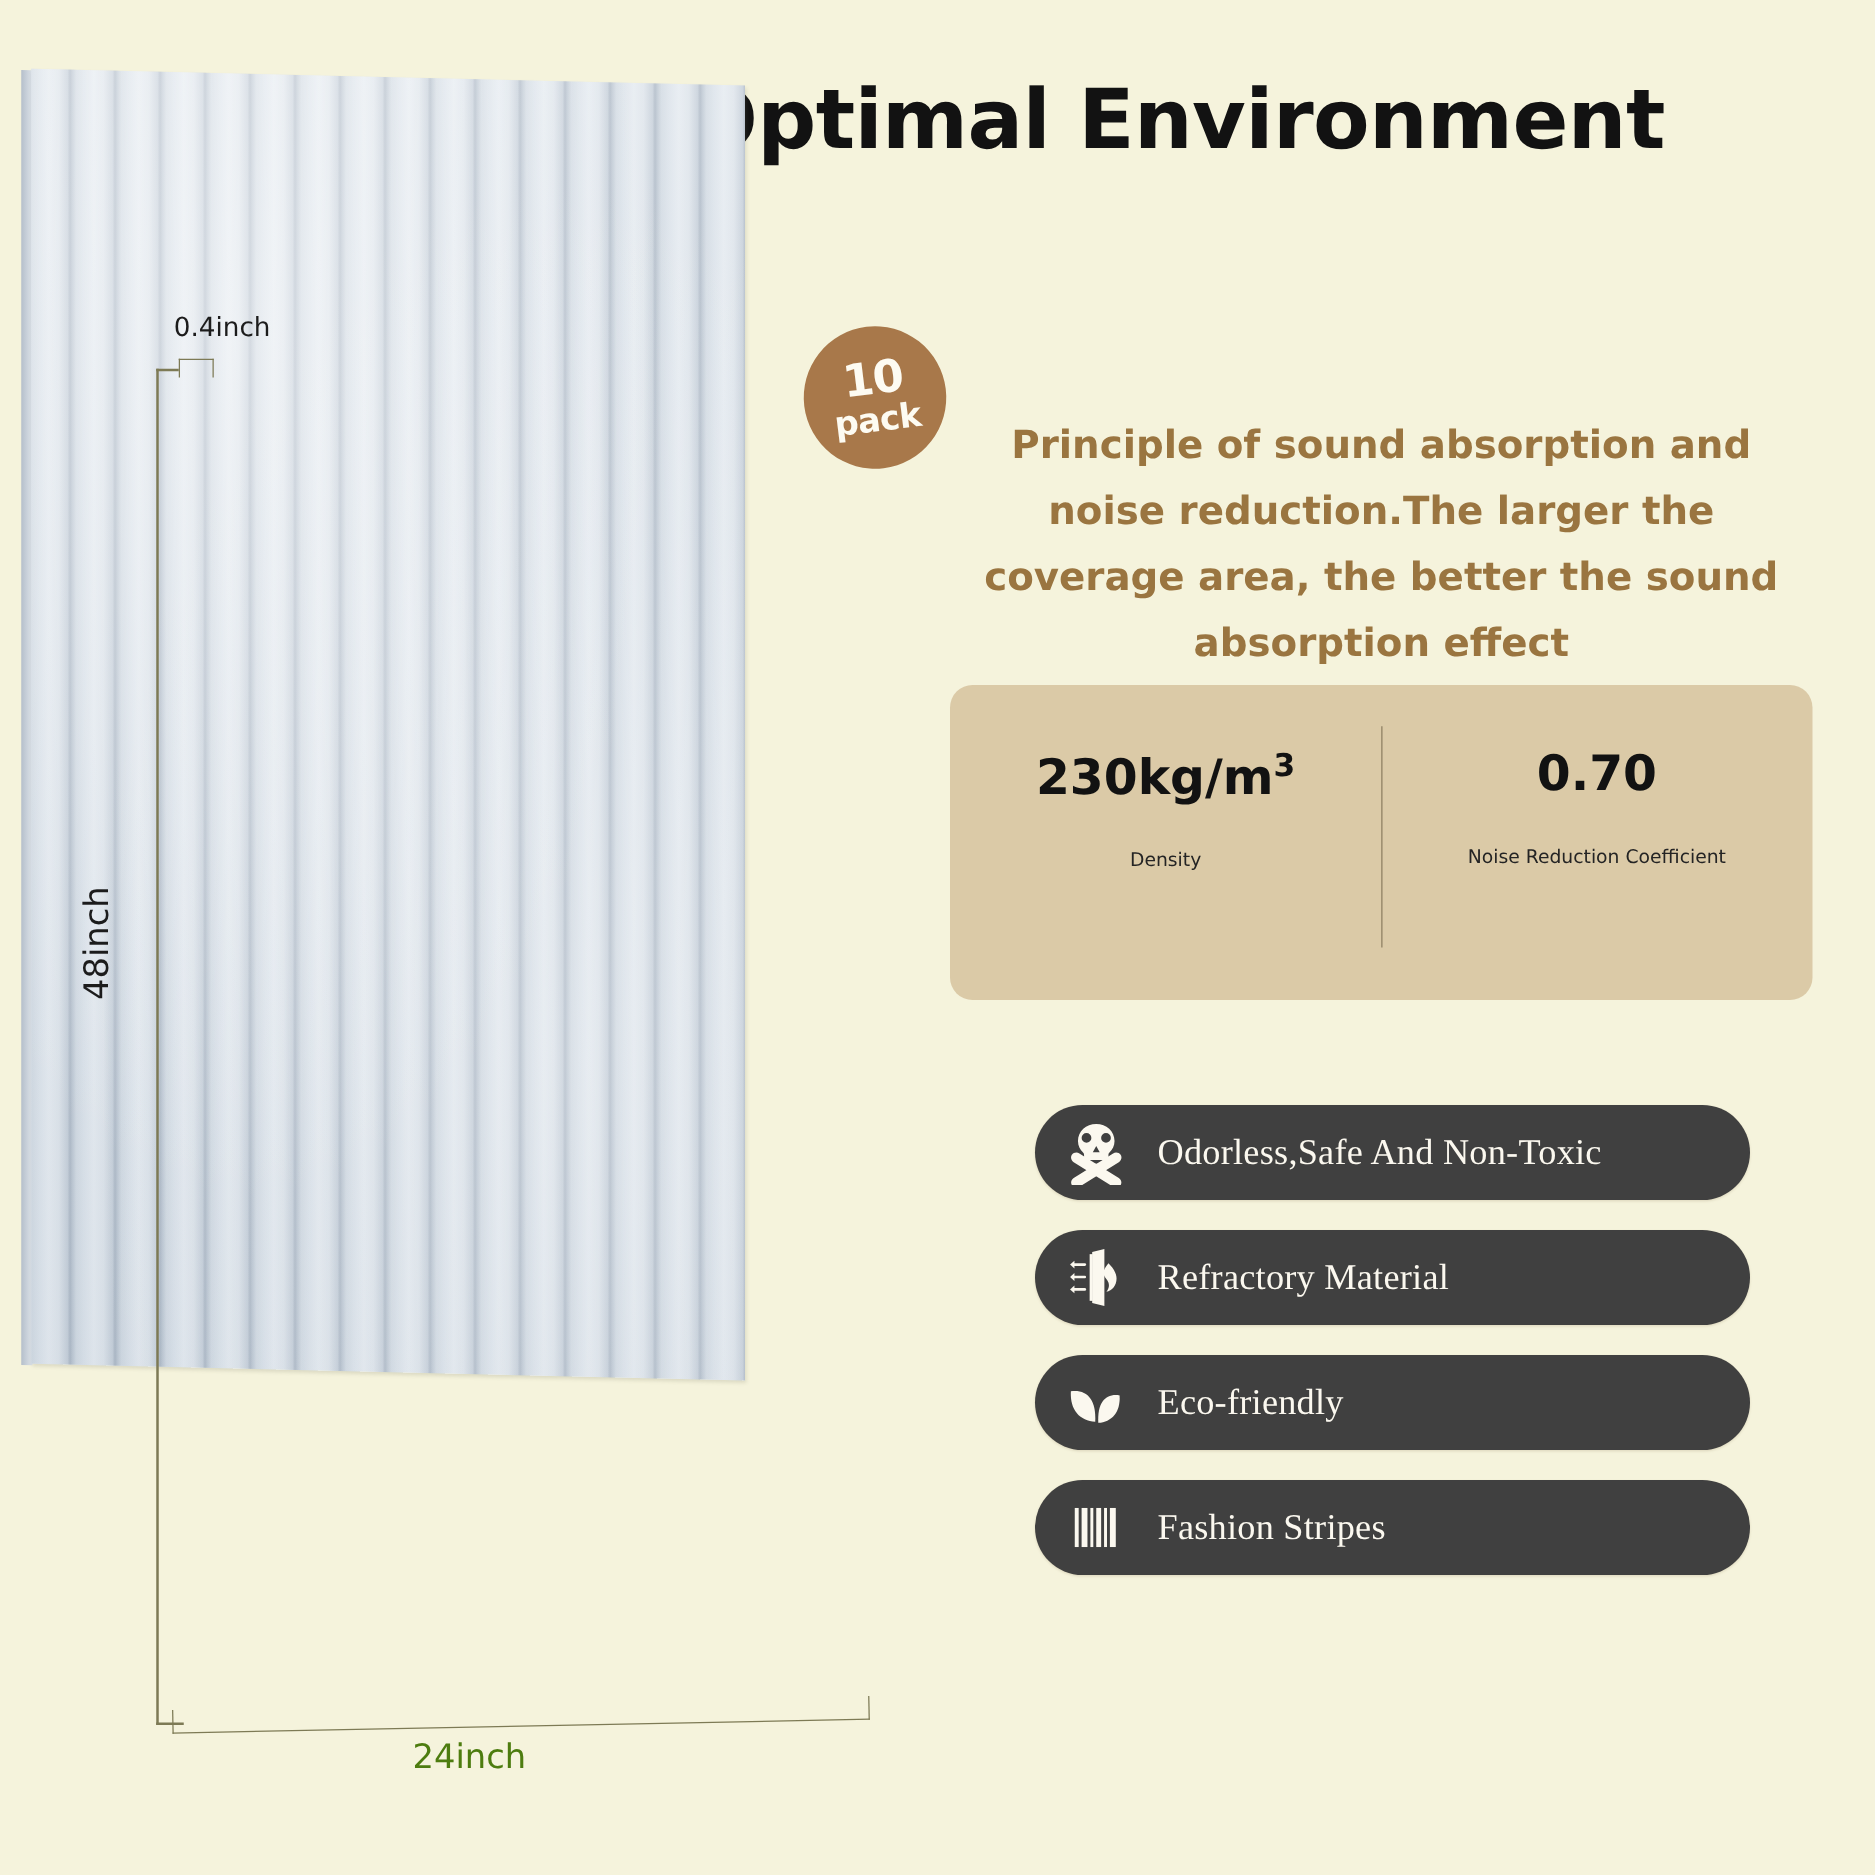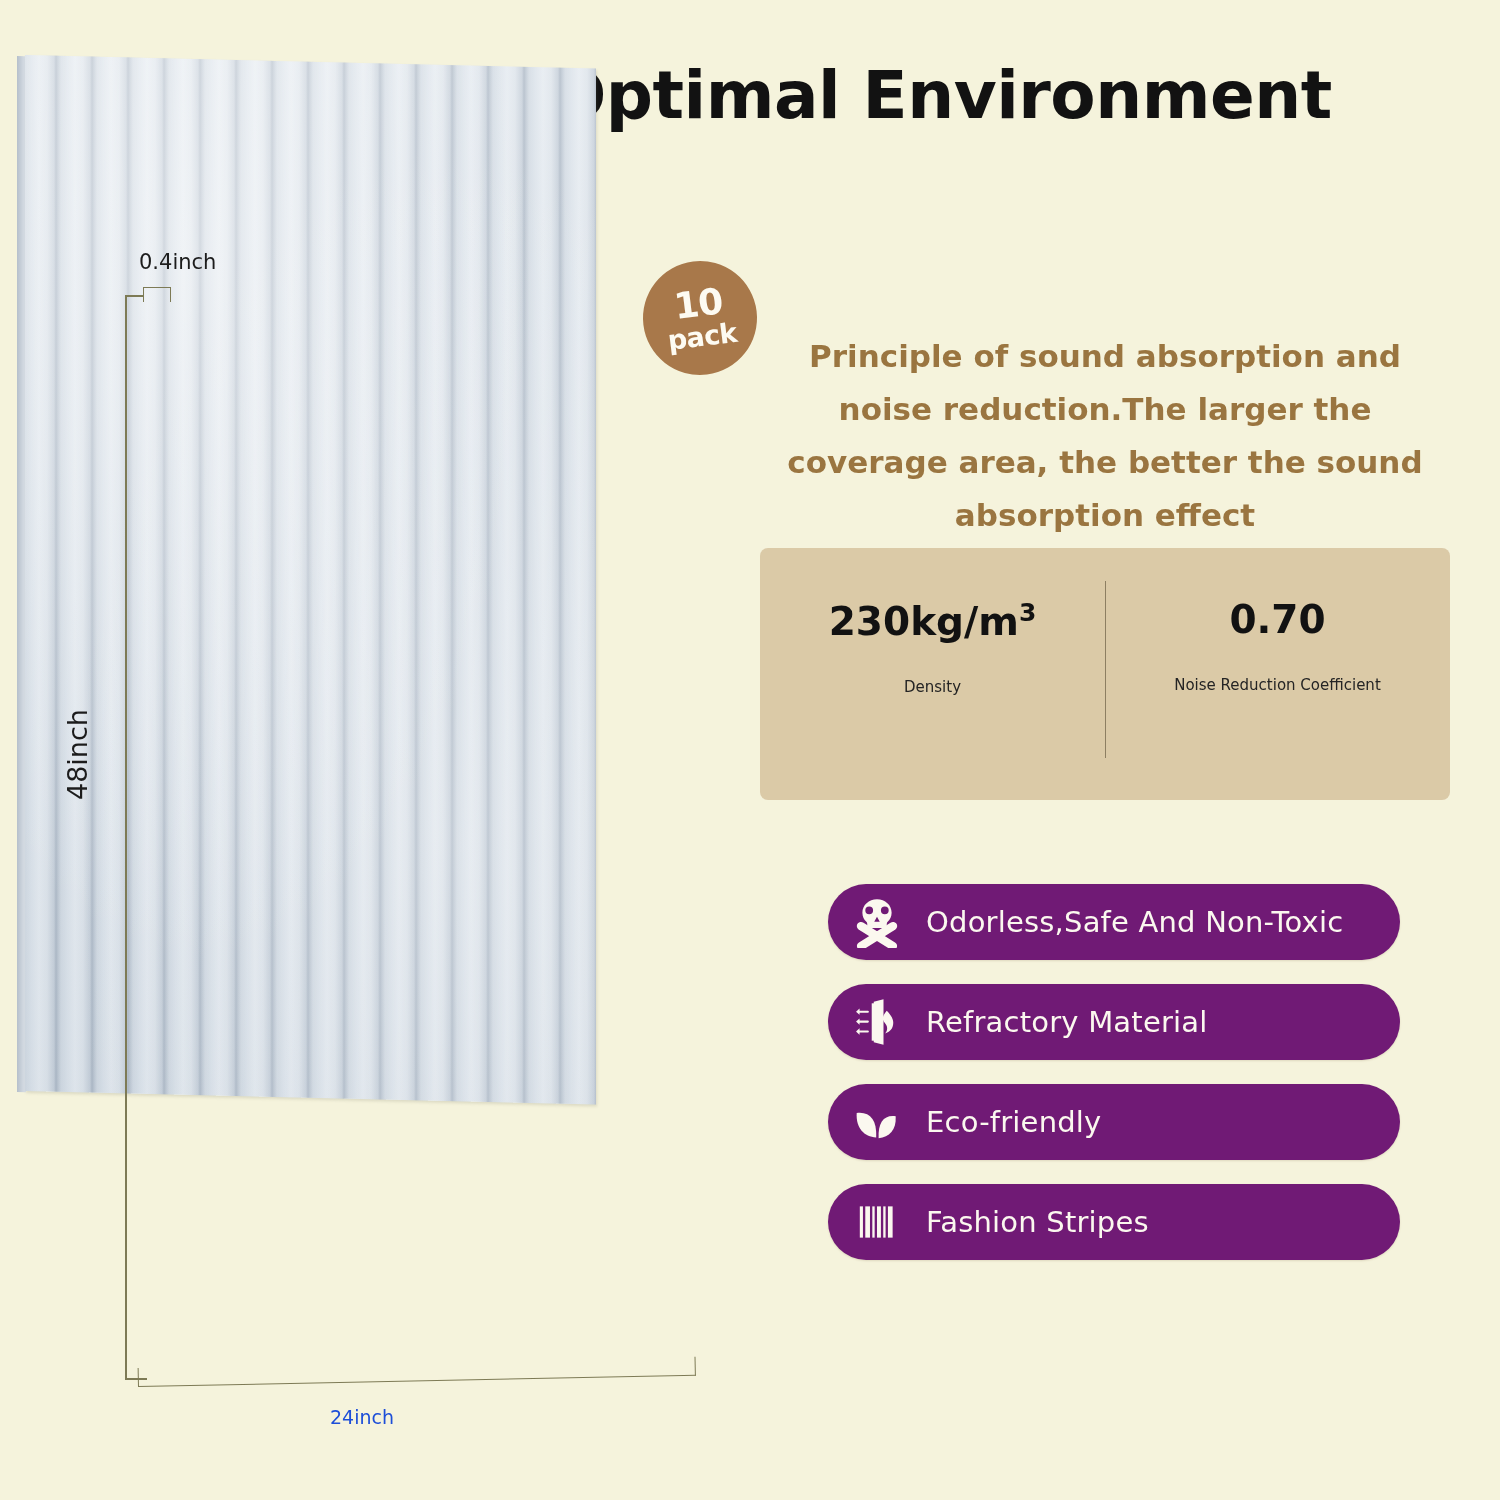--- a/index.html
+++ b/index.html
@@ -141,24 +141,23 @@
     border-bottom: 1.5px solid #7d7a55;
     border-left: 1.5px solid #7d7a55;
     border-right: 1.5px solid #7d7a55;
     transform: rotate(-1.15deg);
     transform-origin: left bottom;
   }
   #dim-h-label {
     position: absolute;
     left: 330px;
     top: 1390px;
-    font-size: 19px;
-    color: #1d4ed8;
-    white-space: nowrap;
-    margin-top: 16px;
+    font-size: 27px;
+    color: #4d7c0f;
+    white-space: nowrap;
   }
 
   
   #pack-badge {
     position: absolute;
     left: 643px;
     top: 261px;
     width: 114px;
     height: 114px;
     border-radius: 50%;
@@ -197,21 +196,21 @@
   }
 
   
   #spec-card {
     position: absolute;
     left: 760px;
     top: 548px;
     width: 690px;
     height: 252px;
     background: #dbcaa7;
-    border-radius: 8px;
+    border-radius: 18px;
     display: flex;
     align-items: stretch;
   }
   .spec-col {
     flex: 1;
     display: flex;
     flex-direction: column;
     align-items: center;
     justify-content: flex-start;
     padding-top: 52px;
@@ -249,25 +248,26 @@
   #features {
     position: absolute;
     left: 828px;
     top: 884px;
     width: 572px;
   }
   .pill {
     position: relative;
     height: 76px;
     margin-bottom: 24px;
-    background: #701a75;
+    background: #404040;
     border-radius: 38px;
     display: flex;
     align-items: center;
     box-shadow: 0 1px 2px rgba(120,100,60,0.18);
+    font-family: Liberation Serif, serif;
   }
   .pill-icon {
     width: 98px;
     min-width: 98px;
     height: 76px;
     display: flex;
     align-items: center;
     justify-content: center;
   }
   .pill-icon svg {

